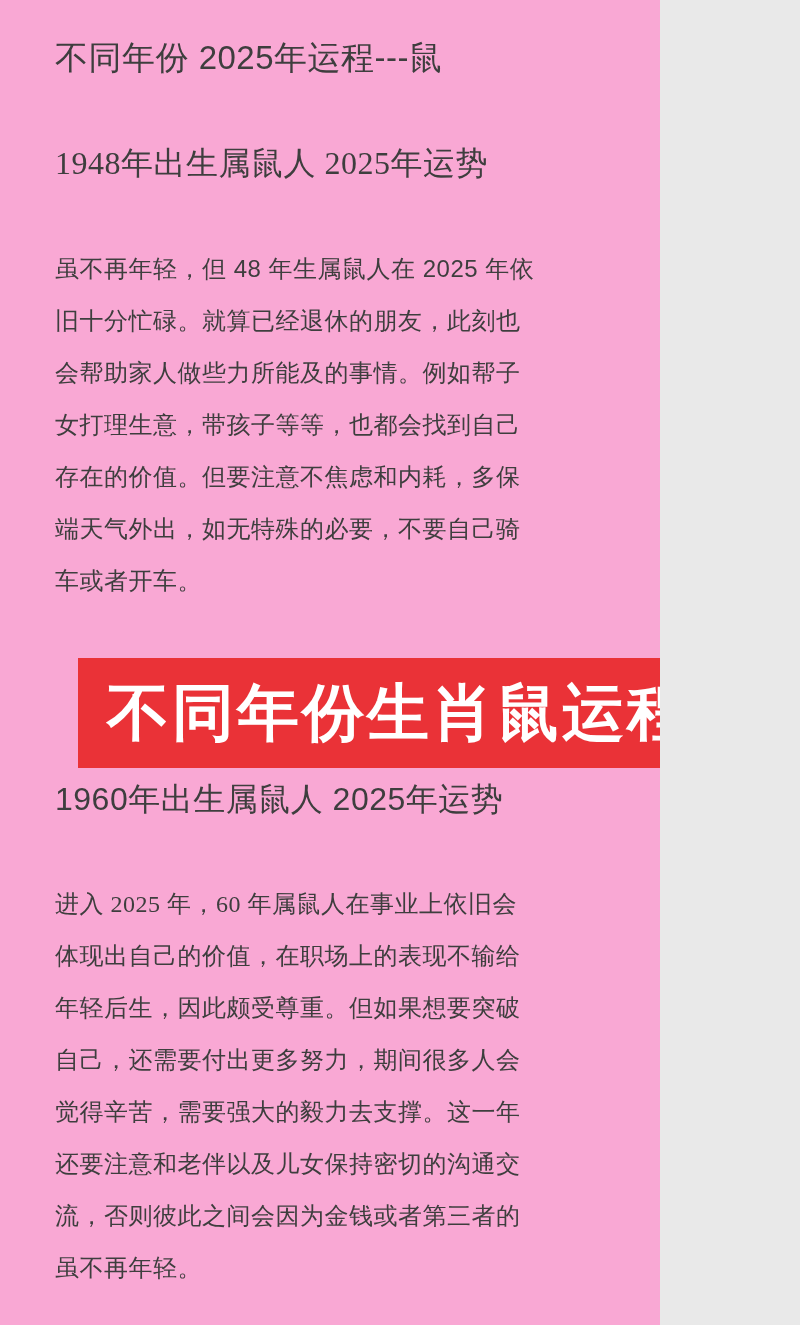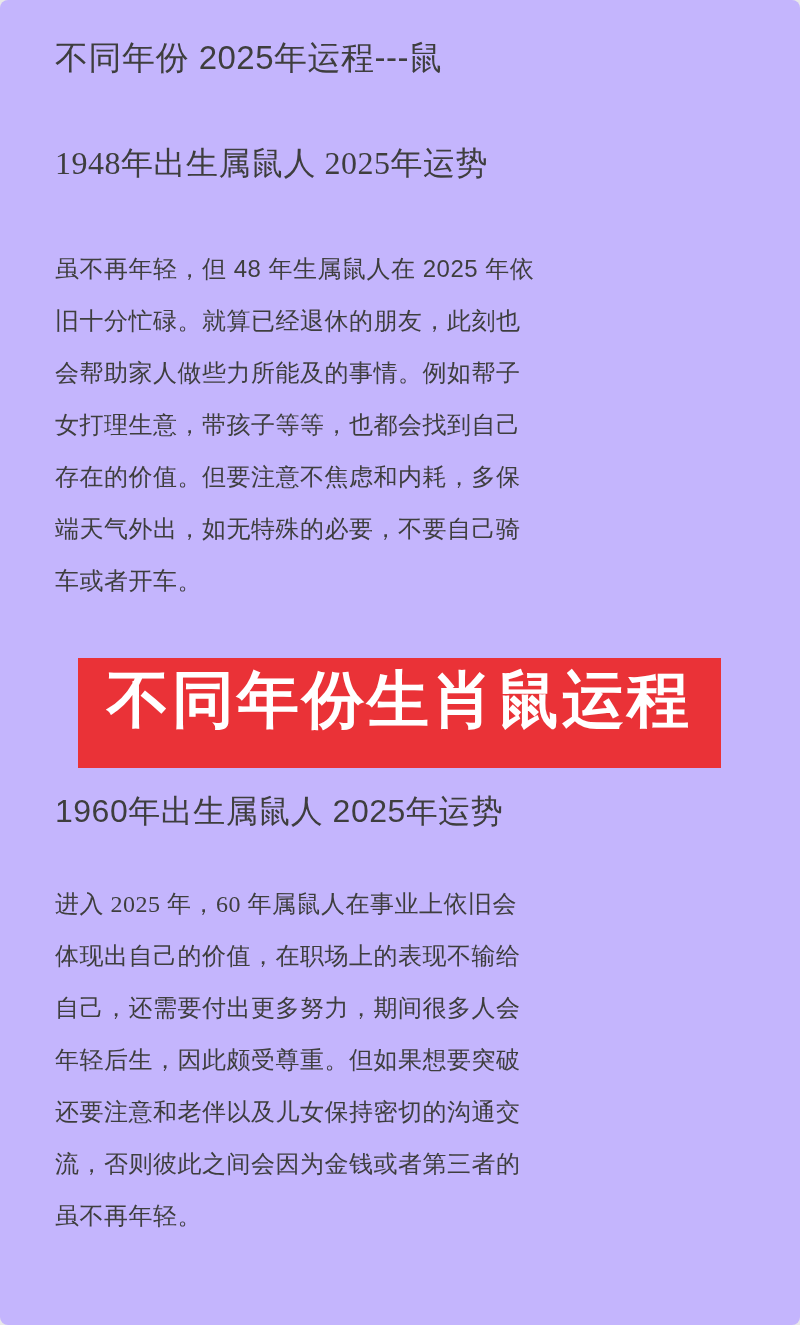--- a/index.html
+++ b/index.html
@@ -1,44 +1,43 @@
 <!DOCTYPE html>
 <html><head>
 <meta charset="utf-8">
 <style>
   html, body { margin: 0; padding: 0; background: #e9e9e9; }
   .page {
     position: relative;
-    width: 800px;
+    width: 660px;
     height: 1325px;
-    background: #c4b5fd;
+    background: #f9a8d4;
     overflow: hidden;
     font-family: "Liberation Sans", "DejaVu Sans", sans-serif;
     color: #3E3E3E;
-    border-radius: 8px;
   }
   .title {
     position: absolute;
     left: 55px;
     top: 34px;
     font-size: 33px;
     line-height: 48px;
     letter-spacing: 0.5px;
     white-space: nowrap;
   }
   .heading {
     position: absolute;
     left: 55px;
     font-size: 32px;
     line-height: 48px;
     letter-spacing: 0.5px;
     white-space: nowrap;
   }
   .heading-1948 { top: 139px; font-family: Liberation Serif, serif; }
-  .heading-1960 { top: 775px; margin-top: 12px; }
+  .heading-1960 { top: 775px; }
   .para {
     position: absolute;
     left: 55px;
     font-size: 24px;
     letter-spacing: 0.5px;
   }
   .para-1 { top: 243px; }
   .para-2 { top: 878px; font-family: Liberation Serif, serif; }
   .para .line {
     height: 52px;
@@ -46,20 +45,21 @@
     white-space: nowrap;
   }
   .banner {
     position: absolute;
     left: 78px;
     top: 658px;
     width: 643px;
     height: 110px;
     background: #EA3237;
     display: flex;
+    align-items: center;
     justify-content: center;
   }
   .banner-text {
     font-family: "Liberation Serif", "DejaVu Serif", serif;
     font-weight: 700;
     font-size: 62px;
     color: #FFFFFF;
     letter-spacing: 3px;
     white-space: nowrap;
   }
@@ -85,20 +85,21 @@
 
   <div class="banner">
     <span class="banner-text">不同年份生肖鼠运程</span>
   </div>
 
   <div class="heading heading-1960">1960年出生属鼠人 2025年运势</div>
 
   <div class="para para-2">
     <div class="line">进入 2025 年，60 年属鼠人在事业上依旧会</div>
     <div class="line">体现出自己的价值，在职场上的表现不输给</div>
+    <div class="line">年轻后生，因此颇受尊重。但如果想要突破</div>
     <div class="line">自己，还需要付出更多努力，期间很多人会</div>
-    <div class="line">年轻后生，因此颇受尊重。但如果想要突破</div>
+    <div class="line">觉得辛苦，需要强大的毅力去支撑。这一年</div>
     <div class="line">还要注意和老伴以及儿女保持密切的沟通交</div>
     <div class="line">流，否则彼此之间会因为金钱或者第三者的</div>
     <div class="line">虽不再年轻。</div>
   </div>
 
 </div>
 
 </body></html>

